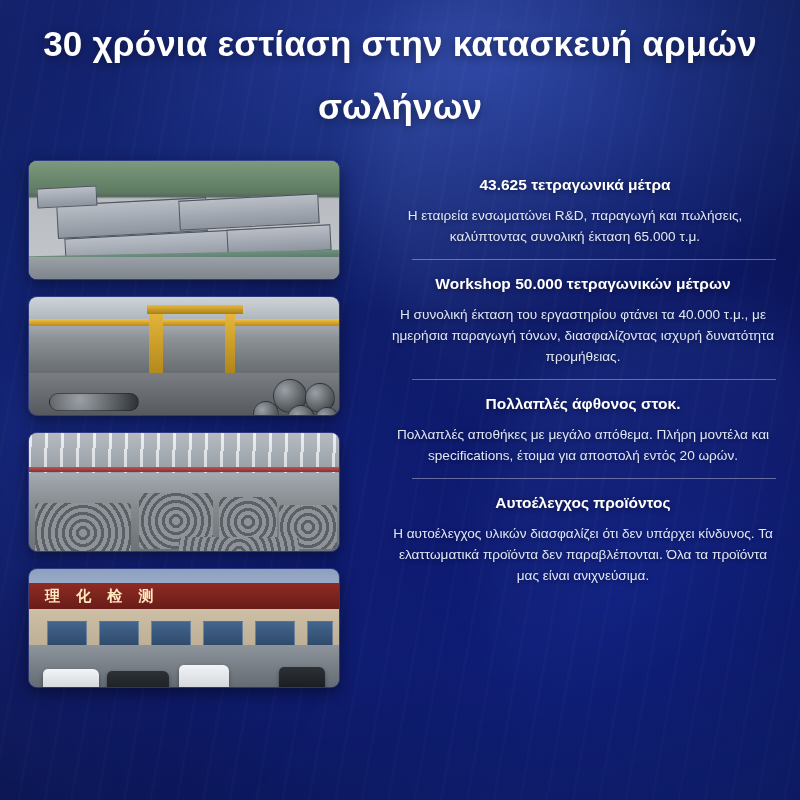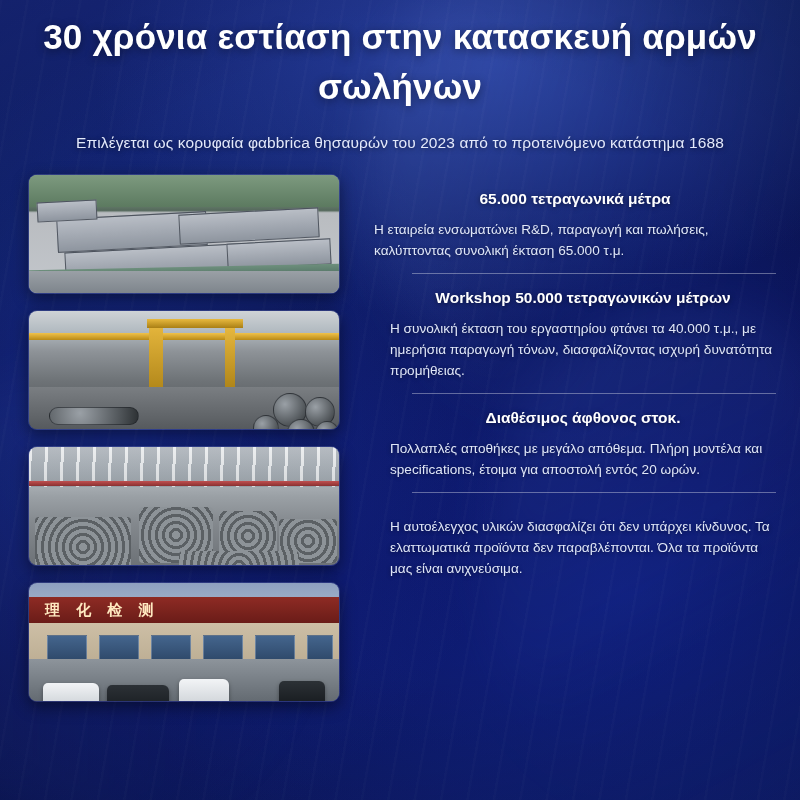--- a/index.html
+++ b/index.html
@@ -56,21 +56,21 @@
     position: absolute; inset: 0;
     background: radial-gradient(ellipse 900px 760px at 50% 45%, rgba(0,0,0,0) 40%, rgba(0,0,0,0.35) 100%);
     pointer-events: none;
   }
 
   
   .header { position: relative; padding-top: 12px; text-align: center; z-index: 3; }
   .title {
     color: #ffffff;
     font-size: 35px;
-    line-height: 50px;
+    line-height: 63px;
     font-weight: bold;
     letter-spacing: 0.2px;
     text-shadow: 0 2px 10px rgba(0,0,0,0.45);
     padding: 0 18px;
   }
   .subtitle {
     margin-top: 22px;
     color: #e3e9fb;
     font-size: 15.5px;
     letter-spacing: 0.1px;
@@ -176,37 +176,36 @@
     font-weight: bold;
     text-align: center;
     text-shadow: 0 1px 5px rgba(0,0,0,0.5);
     line-height: 21px;
   }
   .f-desc {
     margin-top: 10px;
     color: #dfe6f7;
     font-size: 13.6px;
     line-height: 21px;
-    text-align: left;
+    text-align: center;
     text-shadow: 0 1px 4px rgba(0,0,0,0.45);
   }
 </style>
 </head>
 <body>
 
 <div id="poster">
   <div class="bg-shape bg-pipe-a"></div>
   <div class="bg-shape bg-pipe-b"></div>
   <div class="bg-shape bg-pipe-c"></div>
   <div class="bg-streak"></div>
   <div class="vignette"></div>
 
   <div class="header">
     <div class="title">30 χρόνια εστίαση στην κατασκευή αρμών σωλήνων</div>
-    <div class="subtitle">Επιλέγεται ως κορυφαία φαbbrica θησαυρών του 2023 από το προτεινόμενο κατάστημα 1688</div>
   </div>
 
   <div class="body">
 
     <div class="photos">
 
       <div class="photo">
         <div class="photo-inner p1">
           <div class="trees"></div>
           <div class="roof" style="left:28px;top:40px;width:150px;height:34px;transform:rotate(-3deg);"></div>
@@ -264,36 +263,37 @@
           <div class="car" style="left:150px;top:96px;width:50px;height:30px;"></div>
           <div class="car dark" style="left:250px;top:98px;width:46px;height:24px;"></div>
         </div>
       </div>
 
     </div>
 
     <div class="features">
 
       <div class="feature">
-        <div class="f-title">65.000 τετραγωνικά μέτρα</div>
+        <div class="f-title">43.625 τετραγωνικά μέτρα</div>
         <div class="f-desc">Η εταιρεία ενσωματώνει R&amp;D, παραγωγή και πωλήσεις, καλύπτοντας συνολική έκταση 65.000 τ.μ.</div>
       </div>
 
       <div class="feature">
         <div class="divider"></div>
         <div class="f-title">Workshop 50.000 τετραγωνικών μέτρων</div>
         <div class="f-desc">Η συνολική έκταση του εργαστηρίου φτάνει τα 40.000 τ.μ., με ημερήσια παραγωγή τόνων, διασφαλίζοντας ισχυρή δυνατότητα προμήθειας.</div>
       </div>
 
       <div class="feature">
         <div class="divider"></div>
-        <div class="f-title">Διαθέσιμος άφθονος στοκ.</div>
+        <div class="f-title">Πολλαπλές άφθονος στοκ.</div>
         <div class="f-desc">Πολλαπλές αποθήκες με μεγάλο απόθεμα. Πλήρη μοντέλα και specifications, έτοιμα για αποστολή εντός 20 ωρών.</div>
       </div>
 
       <div class="feature">
         <div class="divider"></div>
+        <div class="f-title">Αυτοέλεγχος προϊόντος</div>
         <div class="f-desc">Η αυτοέλεγχος υλικών διασφαλίζει ότι δεν υπάρχει κίνδυνος. Τα ελαττωματικά προϊόντα δεν παραβλέπονται. Όλα τα προϊόντα μας είναι ανιχνεύσιμα.</div>
       </div>
 
     </div>
   </div>
 </div>
 
 </body></html>

